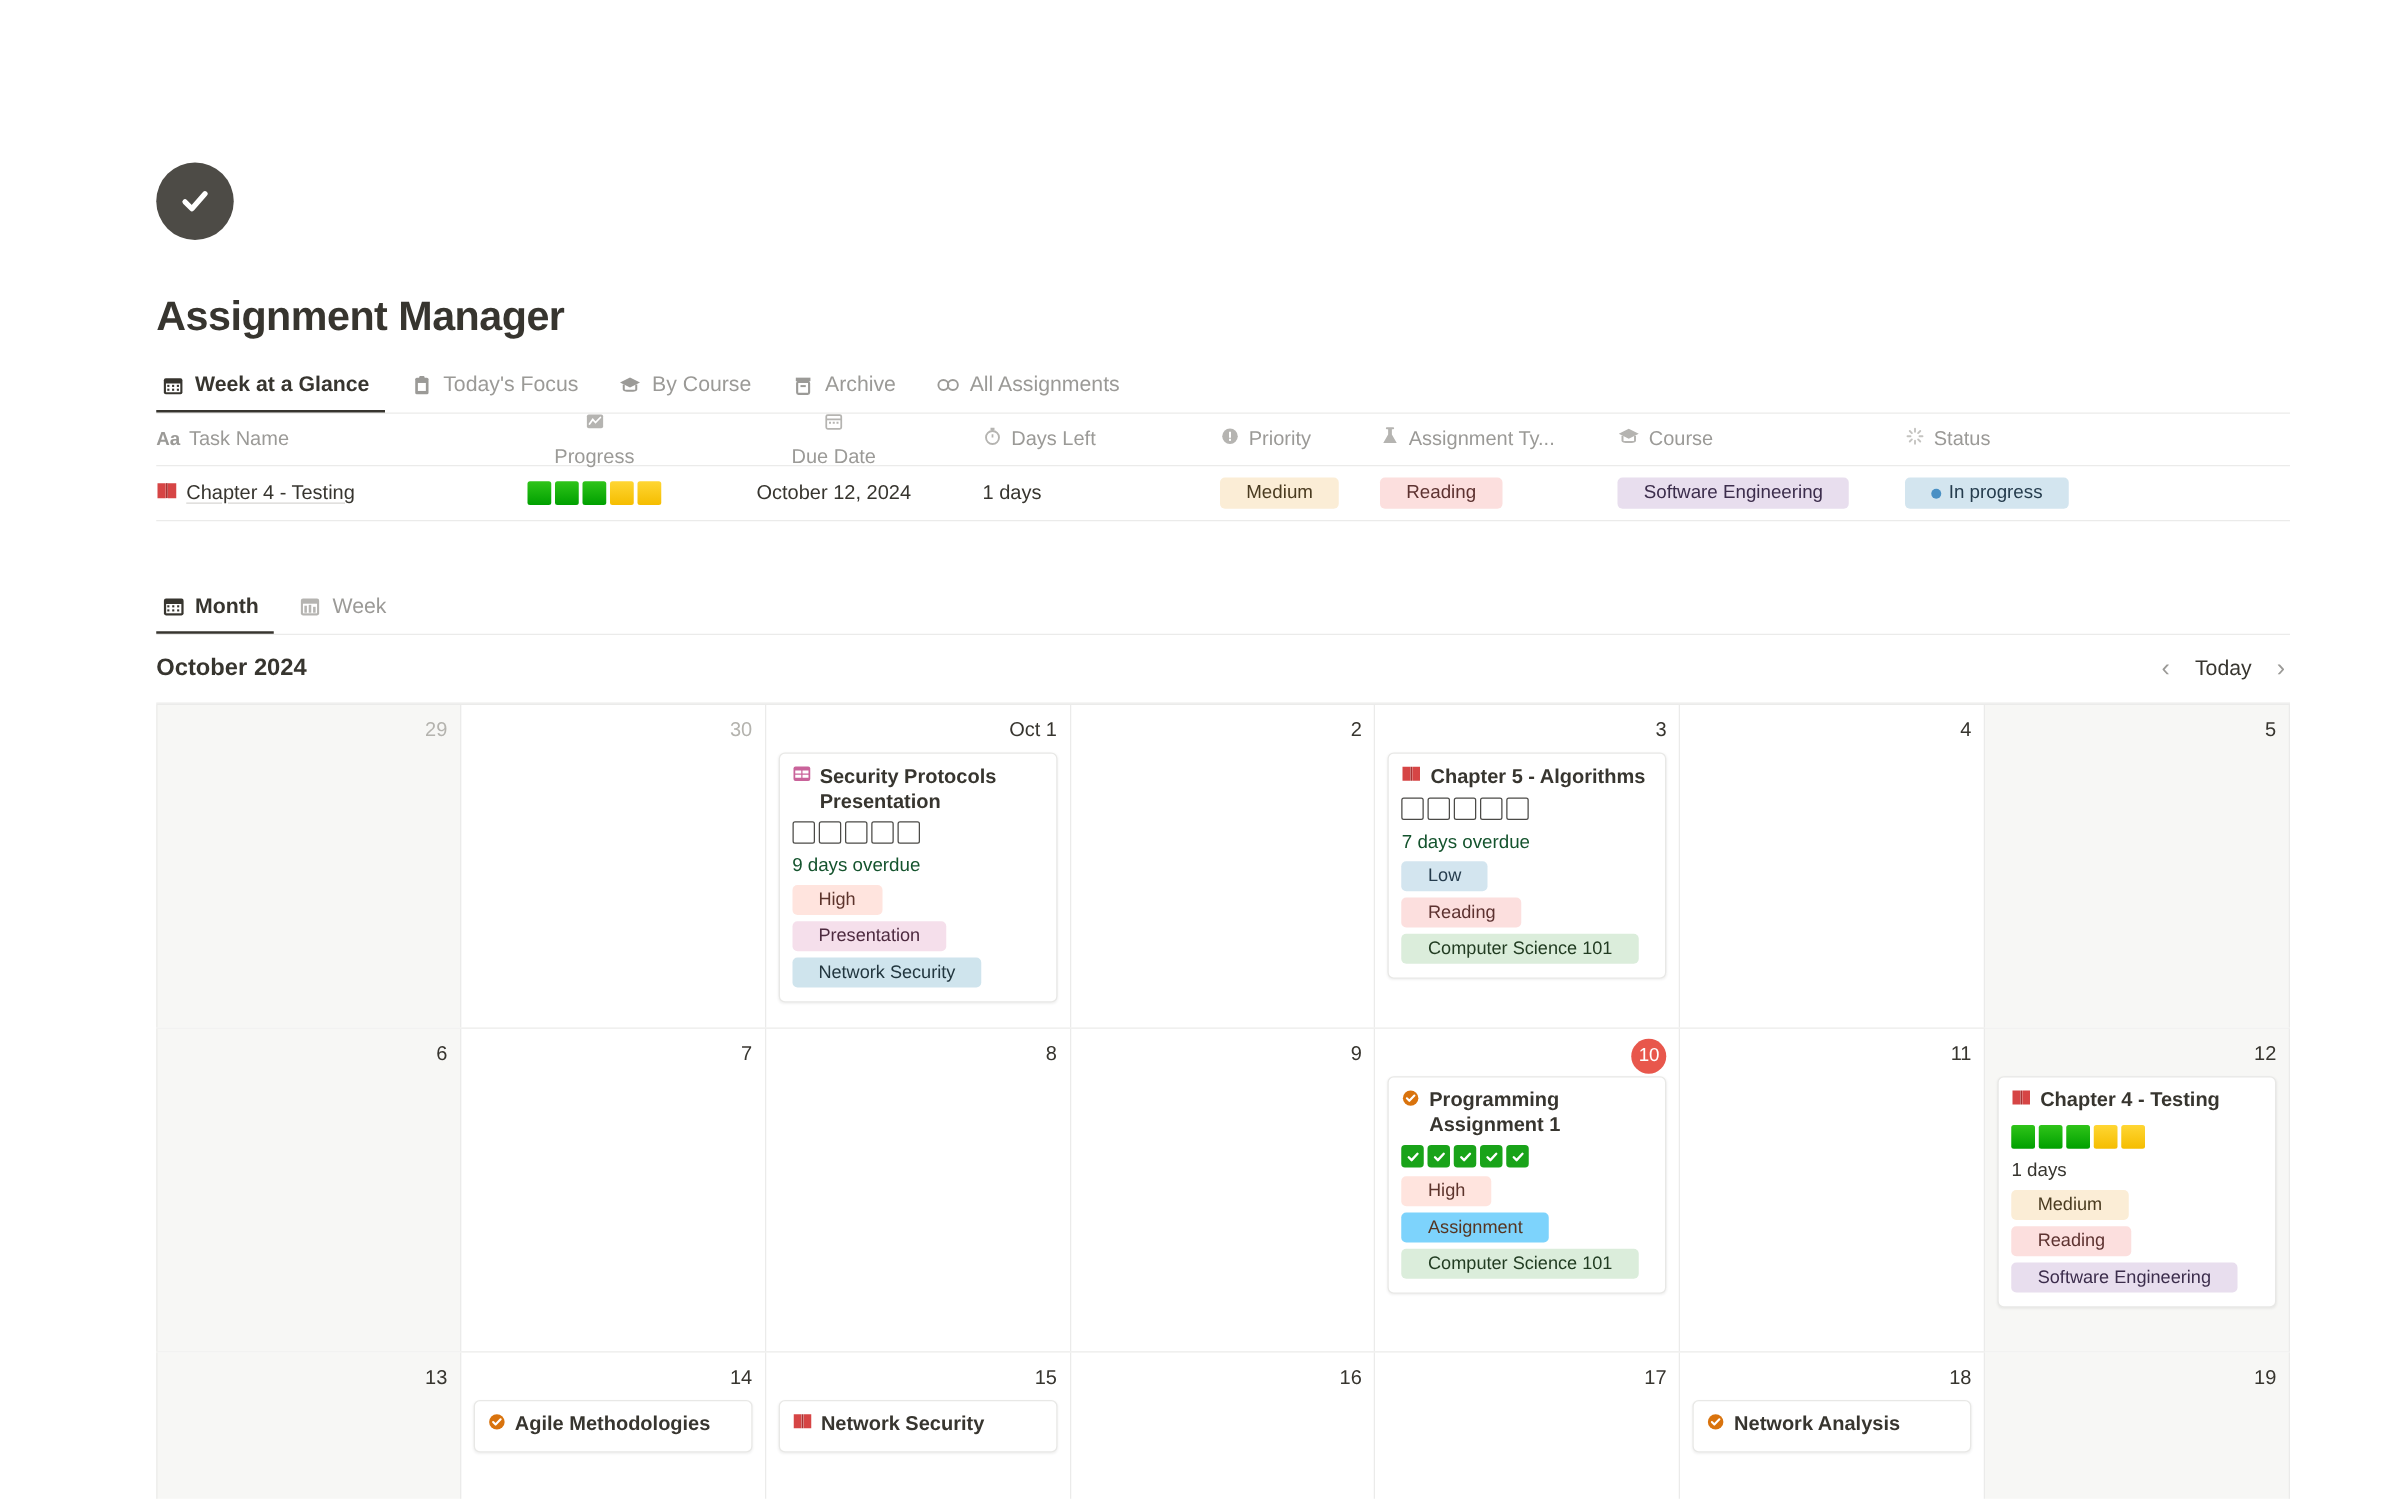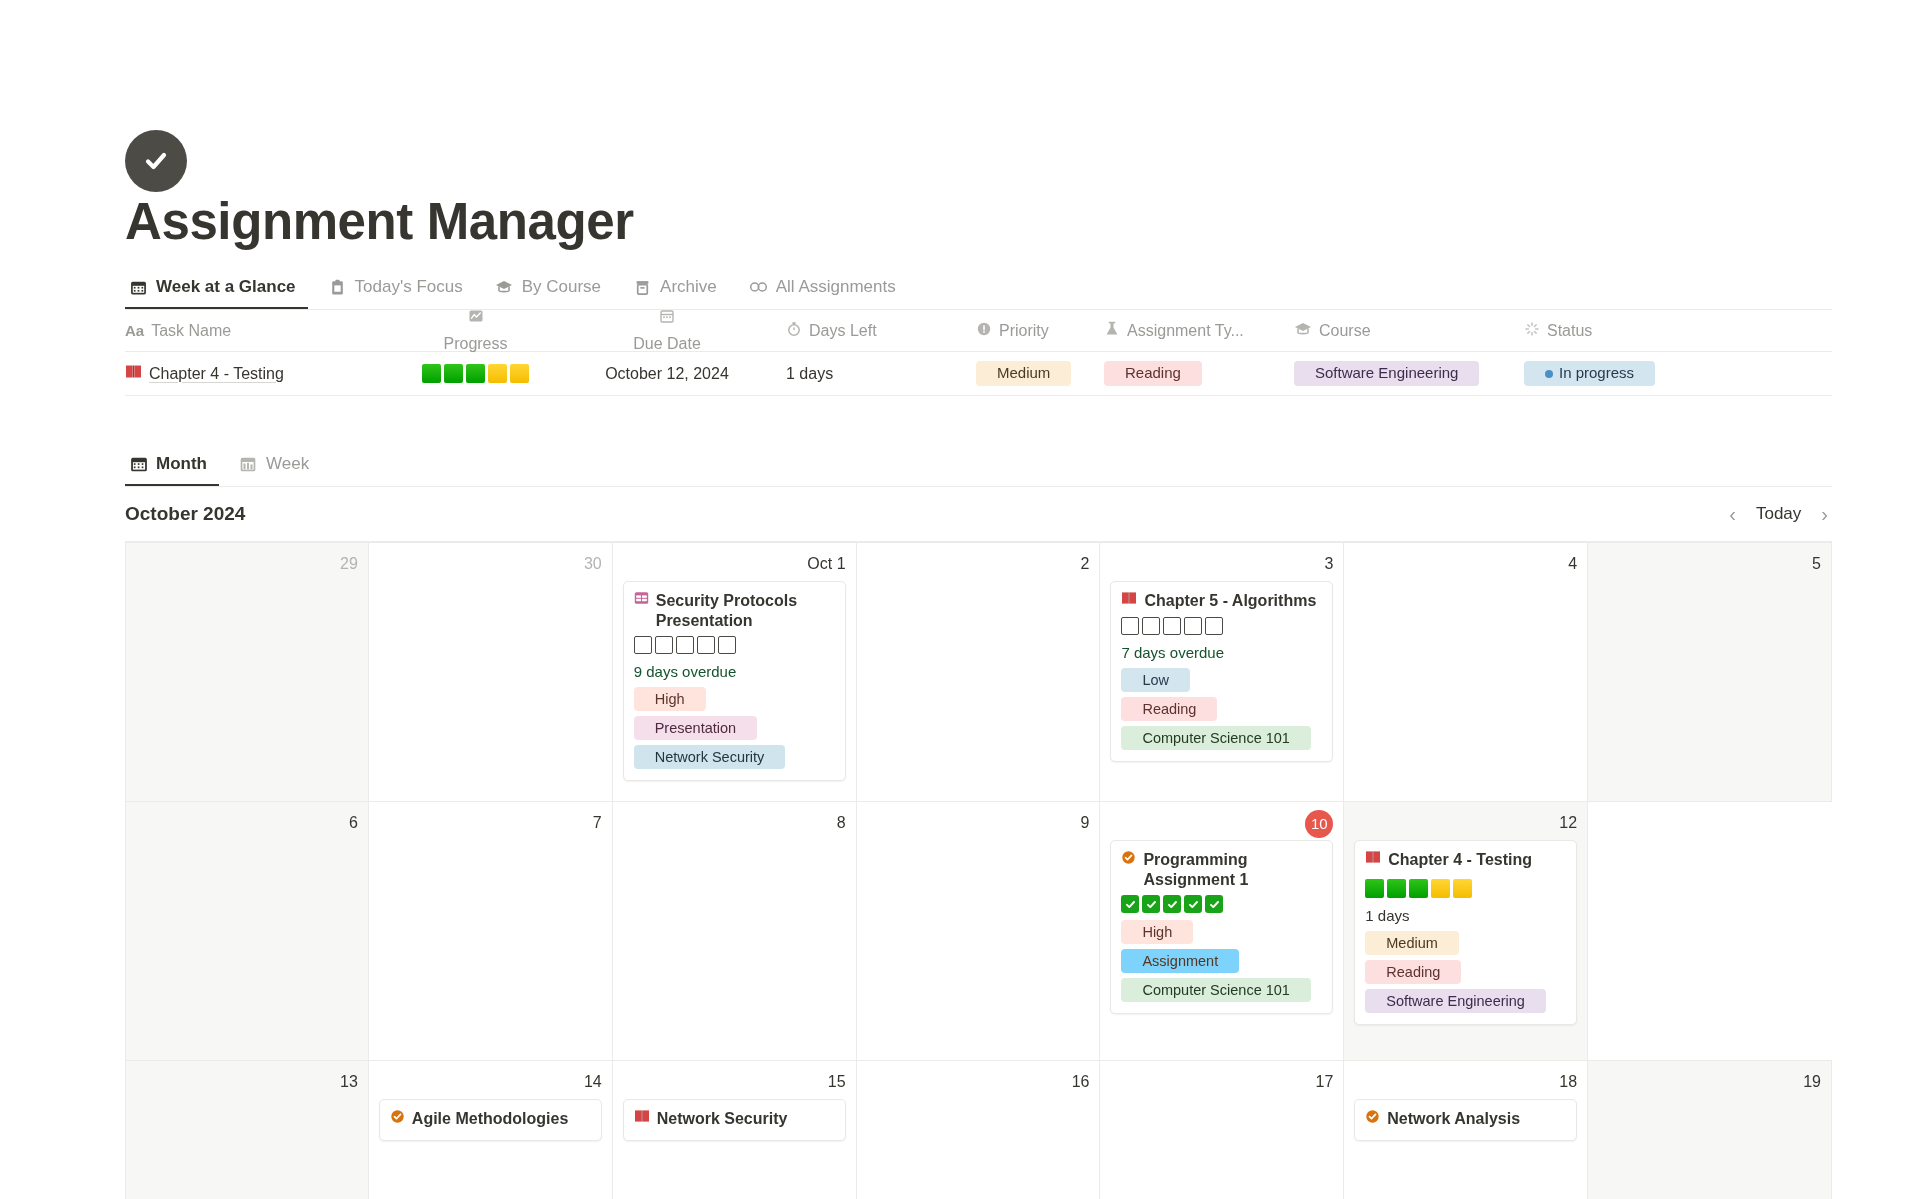--- a/index.html
+++ b/index.html
@@ -14,21 +14,22 @@
 
   
   .header { padding: 130px 0 0 125px; }
   .app-icon {
     width: 62px; height: 62px; border-radius: 50%;
     background: #4d4b46;
     display: flex; align-items: center; justify-content: center;
   }
   .app-icon svg { display: block; }
   .page-title {
-    font-size: 51px; font-weight: bold; letter-spacing: -0.4px;
+    margin-top: 42px;
+    font-size: 33px; font-weight: bold; letter-spacing: -0.4px;
     color: #37352f;
   }
 
   
   .tabbar {
     margin: 22px 0 0 125px;
     width: 1707px;
     display: flex; align-items: flex-end;
     gap: 0px;
     border-bottom: 1px solid #ebebea;
@@ -533,20 +534,23 @@
                   </svg>
                 </span>
               </div>
               <div class="evt-tags">
                 <span class="pill p-high">High</span>
                 <span class="pill t-assign">Assignment</span>
                 <span class="pill co-cs">Computer Science 101</span>
               </div>
             </div>
           </div>
+          <div class="day-cell">
+            <div class="day-num">11</div>
+          </div>
           <div class="day-cell weekend">
             <div class="day-num">12</div>
             <div class="evt">
               <div class="evt-title">
                 <span class="evt-icon"><svg width="16" height="14" viewBox="0 0 17 15">
                     <path d="M1 1.5 H7.6 V13.5 H1 Z" fill="#d64545"></path>
                     <path d="M9.4 1.5 H16 V13.5 H9.4 Z" fill="#d64545"></path>
                     <rect x="7.8" y="1.5" width="1.4" height="12" fill="#a83232"></rect>
                   </svg></span>
                 <span>Chapter 4 - Testing</span>

